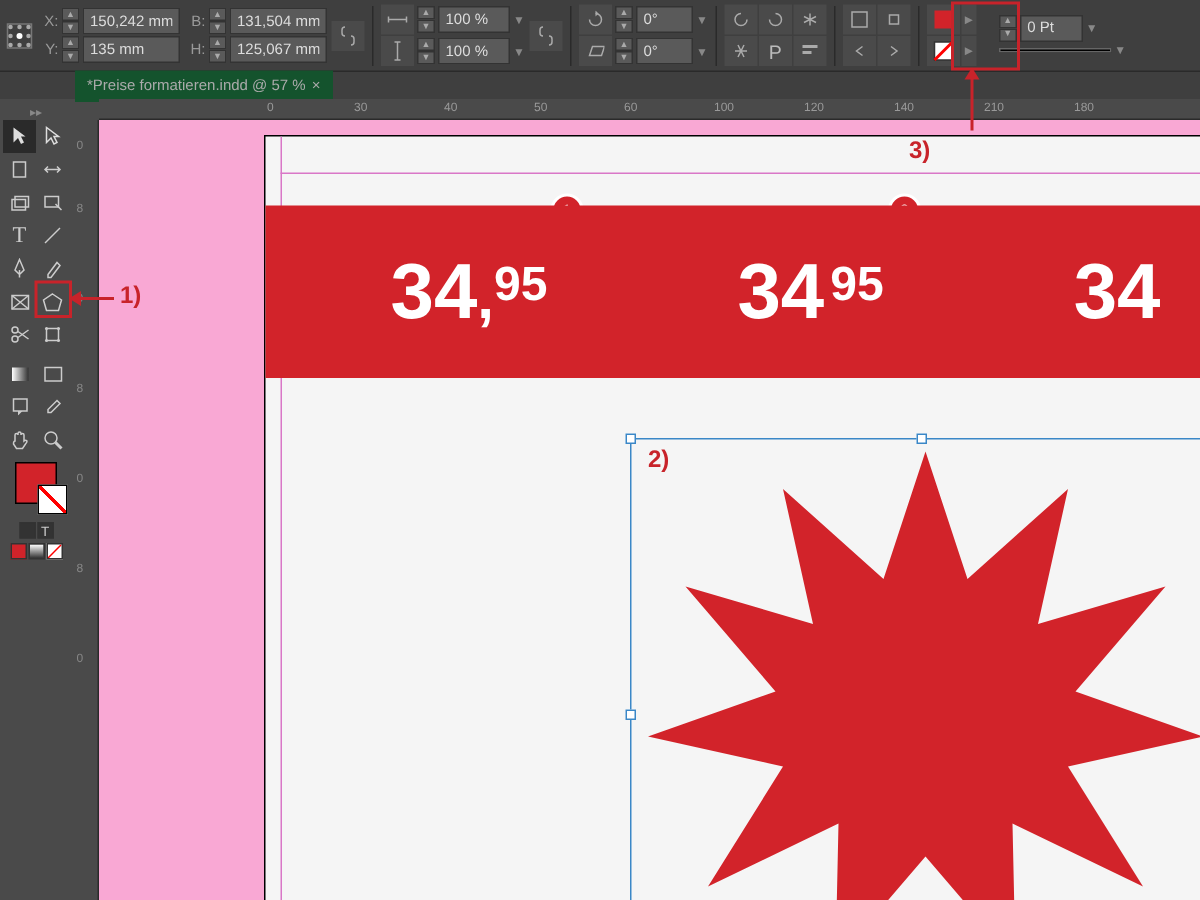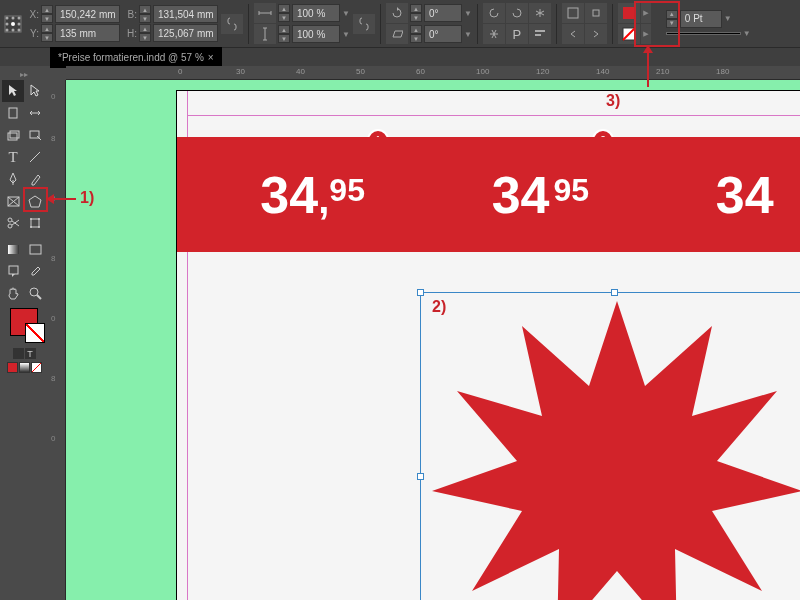--- a/index.html
+++ b/index.html
@@ -12,37 +12,37 @@
 .field-small{width:48px}
 .spinner{display:flex;flex-direction:column}
 .spin-btn{background:#5a5a5a;border:1px solid #333;width:12px;height:9px;font-size:6px;color:#aaa;line-height:6px;text-align:center}
 .divider{width:1px;height:40px;background:#2a2a2a;margin:0 2px}
 .icon-btn{background:#4a4a4a;border:none;width:22px;height:20px;display:flex;align-items:center;justify-content:center;color:#bbb}
 .icon-grid{display:grid;grid-template-columns:repeat(3,1fr);gap:1px}
 .icon-grid.two{grid-template-columns:repeat(2,1fr)}
 .stroke-field{background:#5a5a5a;border:1px solid #333;color:#ddd;font-size:10px;padding:1px 4px;width:42px;height:18px}
 .stroke-line{background:#000;height:3px;width:75px;border:1px solid #666}
 .tabbar{background:#3f3f3f;height:18px;display:flex;align-items:center;padding-left:50px}
-.tab{background:#000000;color:#aaa;font-size:10px;padding:5px 8px;display:flex;align-items:center;gap:4px}
+.tab{background:#14532d;color:#aaa;font-size:10px;padding:5px 8px;display:flex;align-items:center;gap:4px}
 .toolbox{position:absolute;left:0;top:66px;width:48px;background:#4a4a4a;display:flex;flex-direction:column;padding:2px;gap:0;z-index:10}
 .tool-row{display:flex}
 .tool{width:23px;height:22px;display:flex;align-items:center;justify-content:center;border:none;background:transparent;color:#ccc;font-size:12px;position:relative}
 .tool.sel{background:#2a2a2a}
 .tool-wide{width:46px}
 .swatch-area{padding:4px 2px;display:flex;flex-direction:column;align-items:center}
 .swatch-main{width:28px;height:28px;background:#d2232a;border:1px solid #000;position:relative}
 .swatch-sub{position:absolute;bottom:-8px;right:-8px;width:20px;height:20px;background:#fff;border:1px solid #000}
 .swatch-sub::after{content:'';position:absolute;top:0;left:0;right:0;bottom:0;background:linear-gradient(45deg,transparent 45%,red 45%,red 55%,transparent 55%)}
 .mini-swatch{display:flex;gap:1px;margin-top:12px}
 .ms{width:11px;height:11px;border:1px solid #333}
 .sidebar-ruler{position:absolute;left:48px;top:80px;width:18px;height:520px;background:#4a4a4a;border-right:1px solid #2a2a2a}
 .sidebar-ruler-marks{color:#888;font-size:8px;position:absolute}
 .ruler-h{position:absolute;left:66px;top:66px;right:0;height:14px;background:#4a4a4a;border-bottom:1px solid #2a2a2a;display:flex;overflow:hidden}
 .ruler-mark{position:absolute;color:#999;font-size:8px;top:1px}
-.canvas-area{position:absolute;left:66px;top:80px;right:0;bottom:0;background:#86efac;overflow:hidden}
+.canvas-area{position:absolute;left:66px;top:80px;right:0;bottom:0;background:#f9a8d4;overflow:hidden}
 .page{position:absolute;left:110px;top:10px;width:640px;height:580px;background:#f5f5f5;border:1px solid #000}
 .page-shadow{position:absolute;left:112px;top:12px;width:640px;height:580px;background:#000}
 .margin-guide{position:absolute;border:1px solid #d977c7}
 .margin-top{left:10px;right:0;top:24px;height:0;border-width:1px 0 0 0}
 .margin-left{left:10px;top:0;bottom:0;width:0;border-width:0 0 0 1px}
 .red-band{position:absolute;left:0;top:46px;width:640px;height:115px;background:#d2232a;display:flex;align-items:center;justify-content:space-around;padding:0 20px}
 .price{color:#fff;font-weight:bold;display:flex;align-items:baseline}
 .price-int{font-size:52px}
 .price-dec{font-size:32px;position:relative;top:-12px}
 .comma{font-size:40px}

